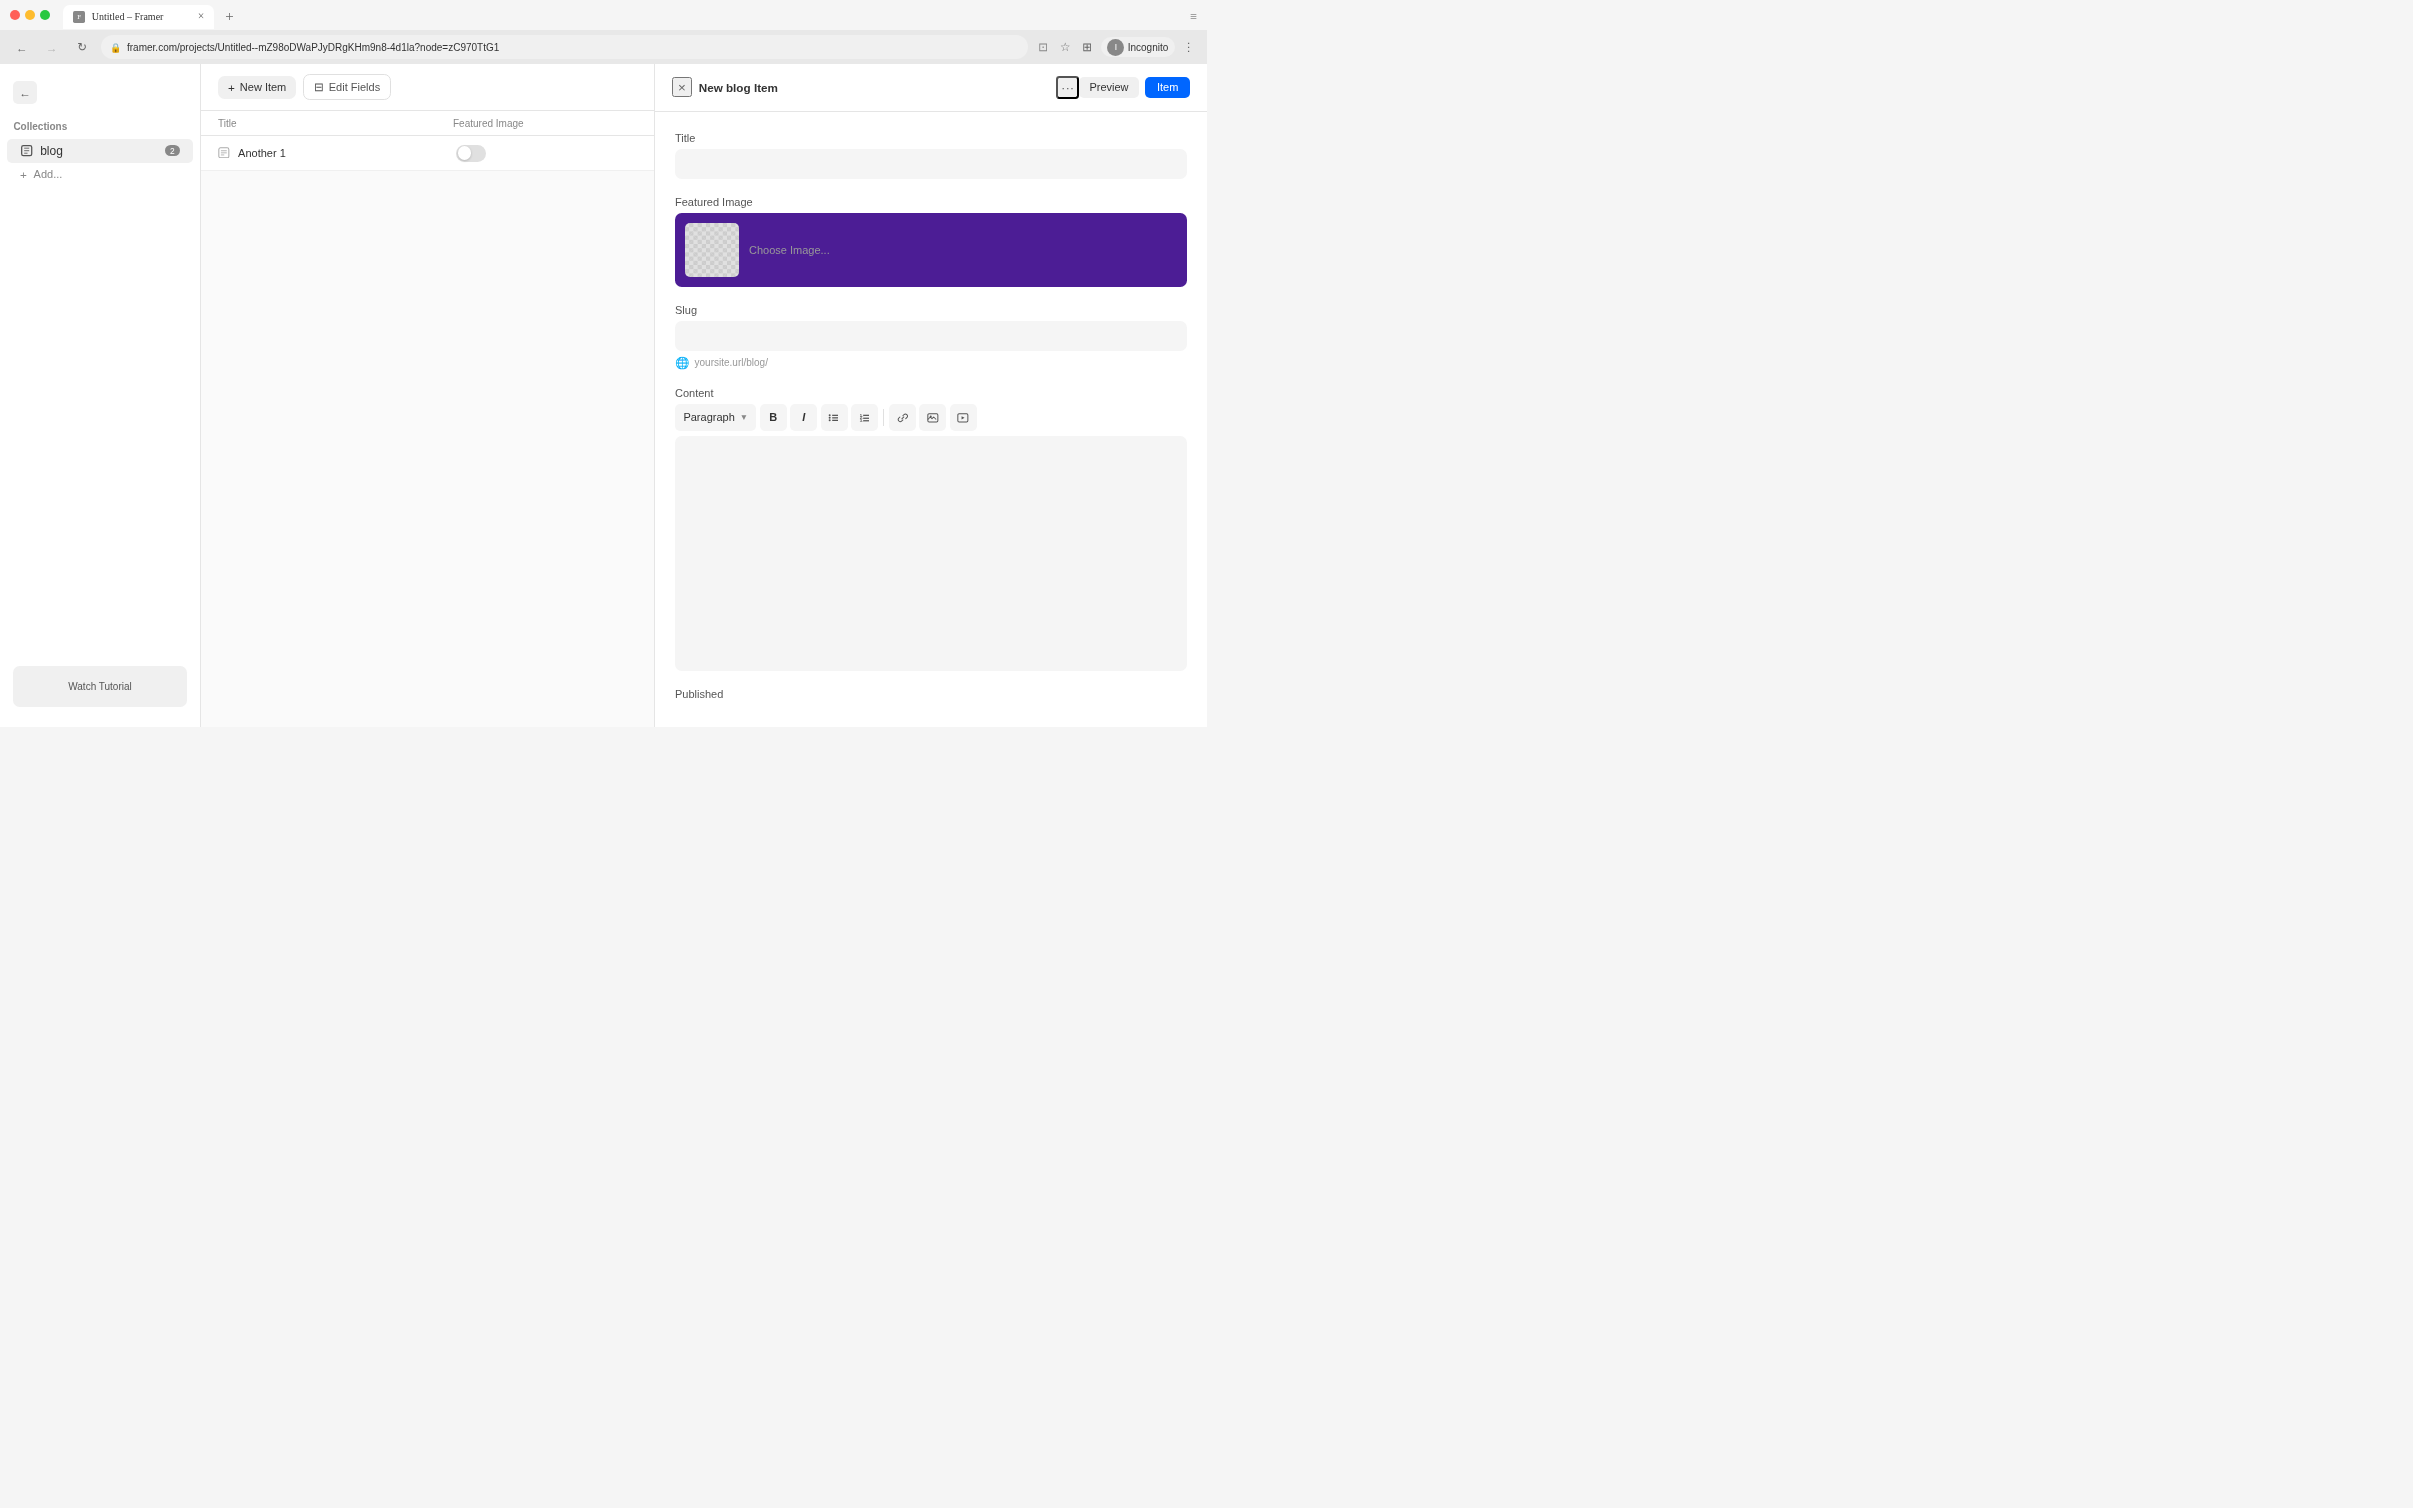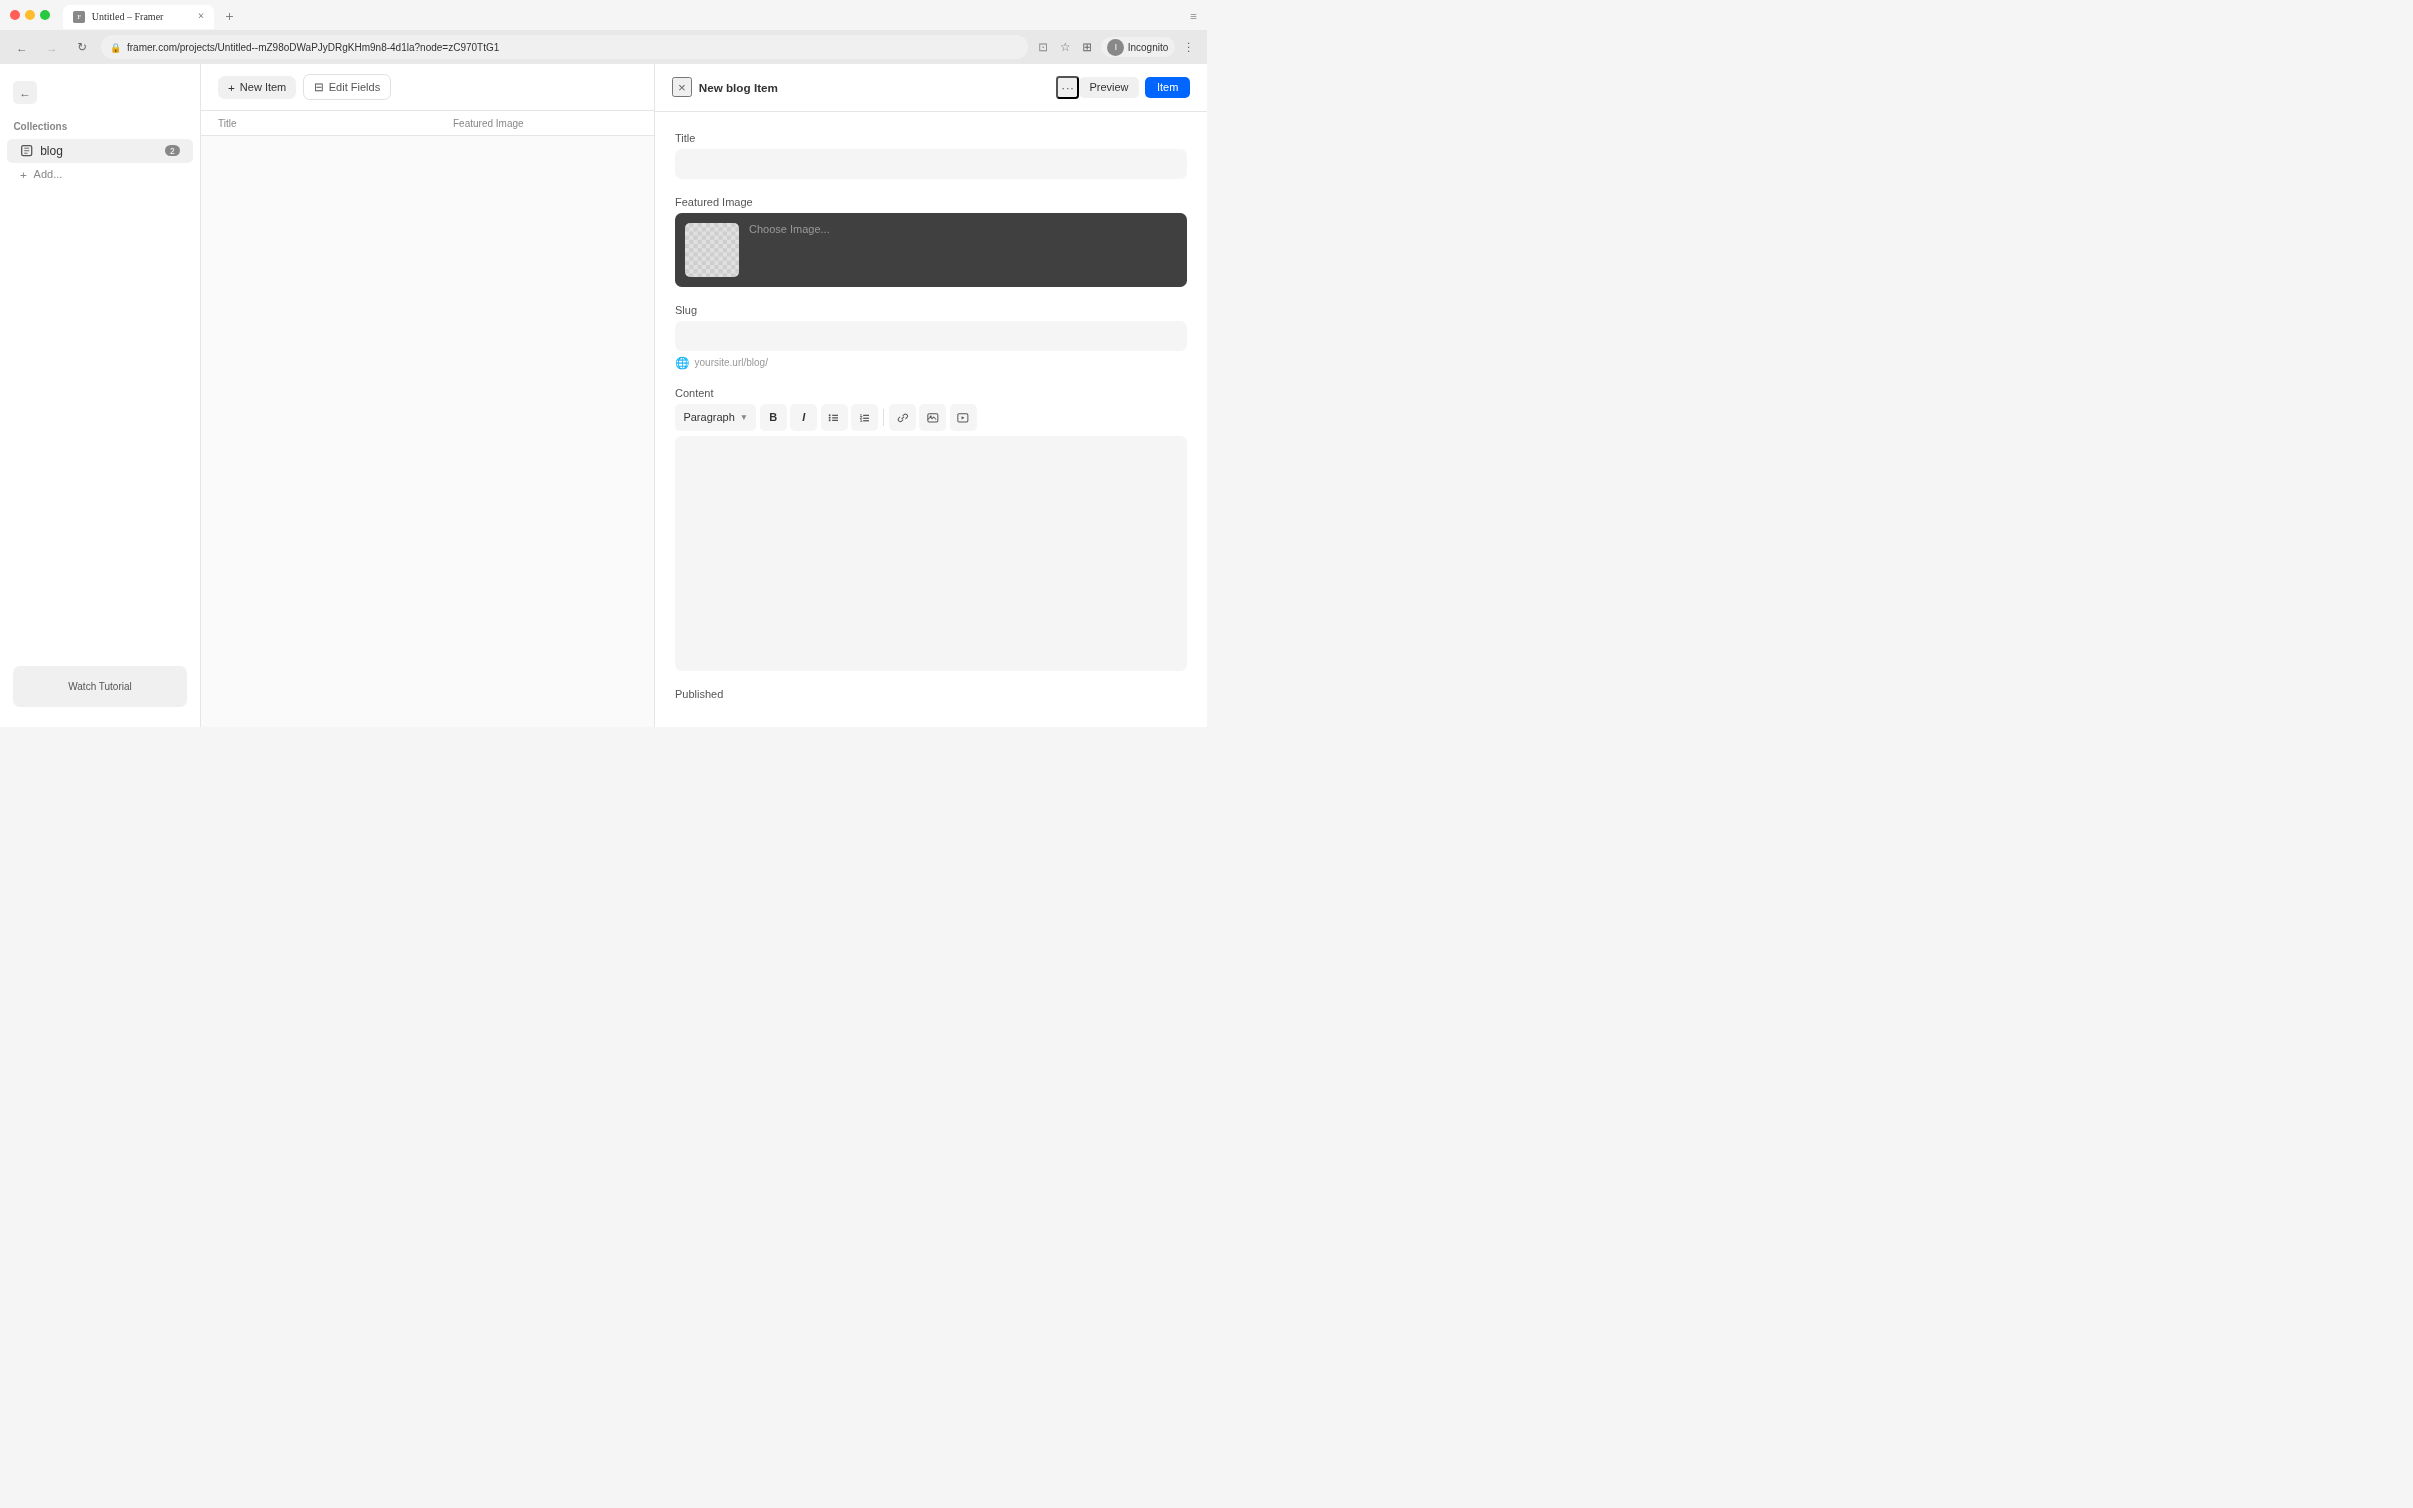--- a/index.html
+++ b/index.html
@@ -68,21 +68,21 @@
     .panel-header { display: flex; align-items: center; padding: 11.7px 17px; border-bottom: 0.8px solid #e5e5e5; position: sticky; top: 0; background: #ffffff; z-index: 10; }
     .panel-close-btn { width: 20px; height: 20px; display: flex; align-items: center; justify-content: center; cursor: pointer; color: #666; font-size: 13.4px; margin-right: 6.7px; }
     .panel-title { font-size: 11.7px; font-weight: 600; color: #333; flex: 1; }
     .panel-more-btn { width: 23.5px; height: 23.5px; display: flex; align-items: center; justify-content: center; cursor: pointer; color: #666; font-size: 13.4px; border-radius: 3.4px; }
     .panel-preview-btn { padding: 4.2px 10px; border-radius: 5px; background: #f0f0f0; color: #333; font-size: 11px; cursor: pointer; border: none; font-weight: 500; }
     .panel-save-btn { padding: 4.2px 11.7px; border-radius: 5px; background: #0066ff; color: white; font-size: 11px; cursor: pointer; border: none; font-weight: 500; margin-left: 6.7px; }
     .panel-body { padding: 20px 20px; display: flex; flex-direction: column; gap: 17px; }
     .field-group { display: flex; flex-direction: column; gap: 5px; }
     .field-label { font-size: 11px; color: #555; font-weight: 500; }
     .field-input { width: 100%; height: 30px; border-radius: 6.7px; background: #f5f5f5; border: none; padding: 0 10px; font-size: 11px; color: #333; outline: none; }
-    .image-picker { display: flex; align-items: flex-start; gap: 10px; background: #404040; border-radius: 6.7px; padding: 10px; }
+    .image-picker { display: flex; align-items: center; gap: 10px; background: #4c1d95; border-radius: 6.7px; padding: 10px; }
     .image-placeholder { width: 54px; height: 54px; border-radius: 5px; background: repeating-conic-gradient(#ccc 0% 25%, #f0f0f0 0% 50%) 0 0 / 10px 10px; flex-shrink: 0; }
     .image-choose-label { font-size: 11px; color: #999; }
     .slug-hint { display: flex; align-items: center; gap: 5px; font-size: 10px; color: #999; }
     .globe-icon { font-size: 11.7px; }
     .content-toolbar { display: flex; align-items: center; gap: 3.4px; }
     .paragraph-select { display: flex; align-items: center; gap: 5px; background: #f5f5f5; border-radius: 5px; padding: 4.2px 8.4px; font-size: 11px; color: #333; border: none; cursor: pointer; height: 27px; }
     .paragraph-chevron { font-size: 8.4px; color: #888; }
     .format-btn { width: 27px; height: 27px; display: flex; align-items: center; justify-content: center; border-radius: 5px; cursor: pointer; background: #f5f5f5; border: none; font-size: 11px; color: #333; font-weight: 600; }
     .content-area { min-height: 235px; background: #f5f5f5; border-radius: 6.7px; }
     .divider-small { width: 0.8px; height: 17px; background: #e0e0e0; margin: 0 1.7px; }
@@ -186,20 +186,34 @@
         <span>Edit Fields</span>
       </button>
     </div>
 
     <div class="collection-table">
       <div class="table-header">
         <div class="table-col table-col-title">Title</div>
         <div class="table-col table-col-featured">Featured Image</div>
       </div>
 
+      <div class="table-row">
+        <div class="row-icon">
+          <svg width="11.7" height="11.7" viewBox="0 0 14 14" fill="none">
+            <rect x="1" y="1" width="12" height="12" rx="2" stroke="#aaa" stroke-width="1.2"></rect>
+            <line x1="3.5" y1="4.5" x2="10.5" y2="4.5" stroke="#aaa" stroke-width="1"></line>
+            <line x1="3.5" y1="7" x2="10.5" y2="7" stroke="#aaa" stroke-width="1"></line>
+            <line x1="3.5" y1="9.5" x2="7.5" y2="9.5" stroke="#aaa" stroke-width="1"></line>
+          </svg>
+        </div>
+        <div class="row-title">Another 1</div>
+        <div class="row-featured">
+          <div class="toggle-off"></div>
+        </div>
+      </div>
 
     </div>
   </div>
 
   <div class="right-panel">
     <div class="panel-header">
       <button class="panel-close-btn">×</button>
       <span class="panel-title">New blog Item</span>
       <button class="panel-more-btn">···</button>
       <button class="panel-preview-btn">Preview</button>

